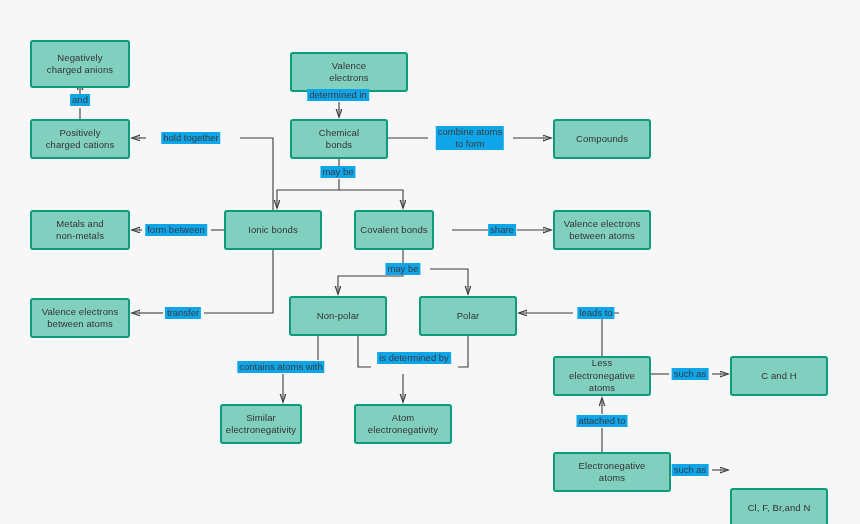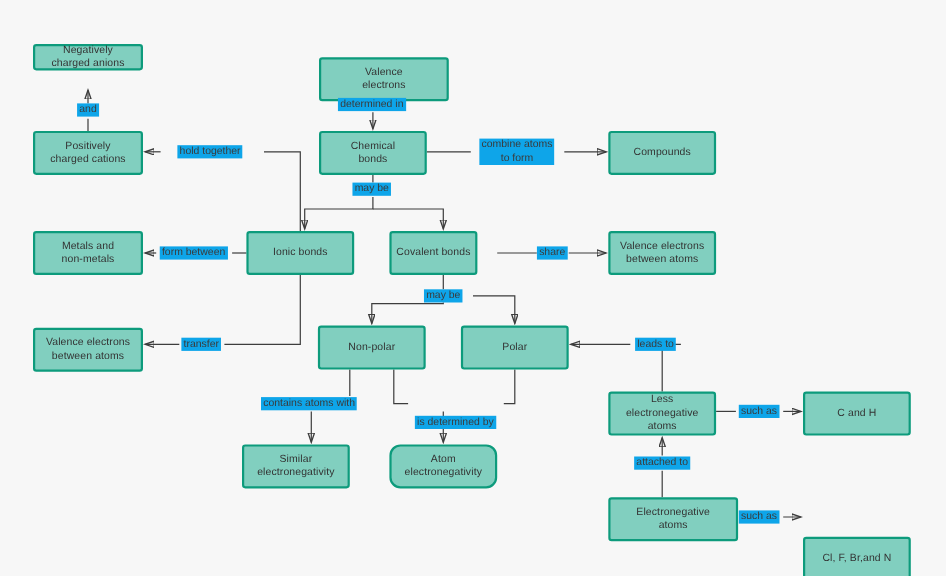--- a/index.html
+++ b/index.html
@@ -146,21 +146,21 @@
       <line x1="602" y1="414" x2="602" y2="398" marker-end="url(#arrow)"></line>
     </g>
 
     <g>
       <line x1="651" y1="470" x2="669" y2="470"></line>
       <line x1="712" y1="470" x2="728" y2="470" marker-end="url(#arrow)"></line>
     </g>
   </svg>
 
   <div id="node-layer">
-      <div class="node" style="left: 30px; top: 40px; width: 100px; height: 24px;">
+      <div class="node" style="left: 30px; top: 40px; width: 100px; height: 48px;">
         <span>Negatively
 charged anions</span>
       </div>
       <div class="node" style="left: 30px; top: 119px; width: 100px; height: 40px; align-items: center;">
         <span>Positively
 charged cations</span>
       </div>
       <div class="node" style="left: 30px; top: 210px; width: 100px; height: 40px;">
         <span>Metals and
 non-metals</span>
@@ -189,25 +189,25 @@
       <div class="node" style="left: 553px; top: 210px; width: 98px; height: 40px;">
         <span>Valence electrons
 between atoms</span>
       </div>
       <div class="node" style="left: 289px; top: 296px; width: 98px; height: 40px;">
         <span>Non-polar</span>
       </div>
       <div class="node" style="left: 419px; top: 296px; width: 98px; height: 40px;">
         <span>Polar</span>
       </div>
-      <div class="node" style="left: 220px; top: 404px; width: 98px; height: 40px;">
+      <div class="node" style="left: 220px; top: 404px; width: 82px; height: 40px;">
         <span>Similar
 electronegativity</span>
       </div>
-      <div class="node" style="left: 354px; top: 404px; width: 98px; height: 40px; border-radius: 10px;">
+      <div class="node" style="left: 354px; top: 404px; width: 98px; height: 40px;">
         <span>Atom
 electronegativity</span>
       </div>
       <div class="node" style="left: 553px; top: 356px; width: 98px; height: 40px;">
         <span>Less electronegative
 atoms</span>
       </div>
       <div class="node" style="left: 730px; top: 356px; width: 98px; height: 40px;">
         <span>C and H</span>
       </div>
@@ -224,20 +224,20 @@
       <div class="edge-label" style="left: 470px; top: 138px;">combine atoms
 to form</div>
       <div class="edge-label" style="left: 338px; top: 172px;">may be</div>
       <div class="edge-label" style="left: 191px; top: 138px;">hold together</div>
       <div class="edge-label" style="left: 80px; top: 100px;">and</div>
       <div class="edge-label" style="left: 176px; top: 230px;">form between</div>
       <div class="edge-label" style="left: 183px; top: 313px;">transfer</div>
       <div class="edge-label" style="left: 502px; top: 230px;">share</div>
       <div class="edge-label" style="left: 403px; top: 269px;">may be</div>
       <div class="edge-label" style="left: 281px; top: 367px;">contains atoms with</div>
-      <div class="edge-label" style="left: 414px; top: 384px;">is determined by</div>
+      <div class="edge-label" style="left: 414px; top: 358px;">is determined by</div>
       <div class="edge-label" style="left: 596px; top: 313px;">leads to</div>
       <div class="edge-label" style="left: 690px; top: 374px;">such as</div>
       <div class="edge-label" style="left: 602px; top: 421px;">attached to</div>
       <div class="edge-label" style="left: 690px; top: 470px;">such as</div>
     </div>
 
 </div>
 
 </body></html>

